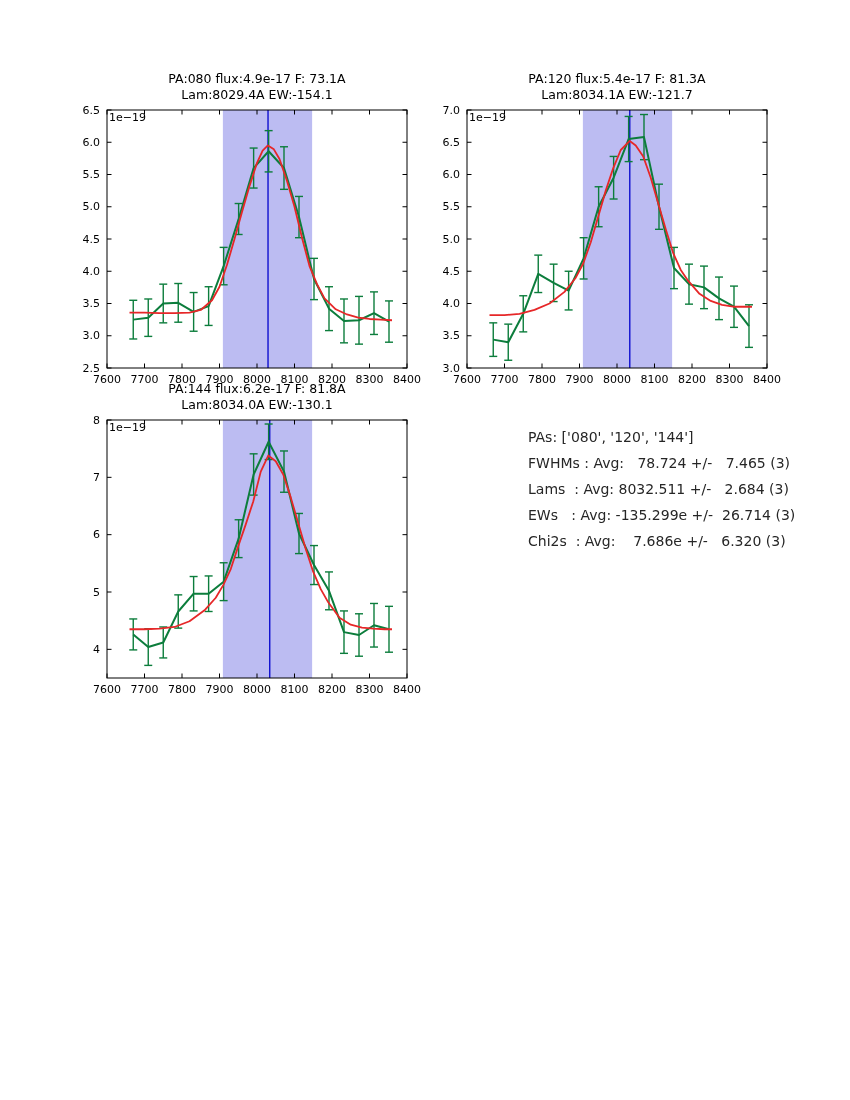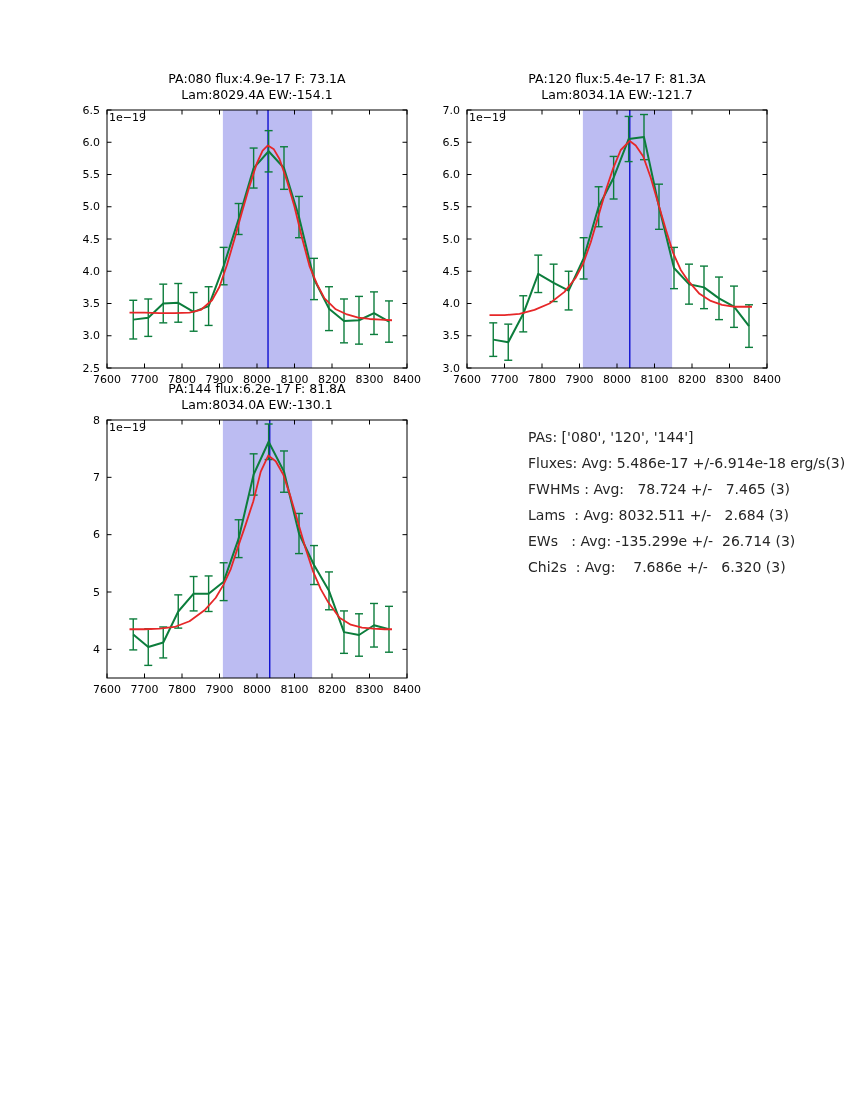--- a/index.html
+++ b/index.html
@@ -371,20 +371,19 @@
         <line x1="345" x2="340.5" y1="65.33333333333333" y2="65.33333333333333" stroke="#000000" stroke-width="1"></line>
         <text x="38" y="68.83333333333333" text-anchor="end" font-size="11" fill="#000000">7</text>
         <line x1="45" x2="49.5" y1="8" y2="8" stroke="#000000" stroke-width="1"></line>
         <line x1="345" x2="340.5" y1="8" y2="8" stroke="#000000" stroke-width="1"></line>
         <text x="38" y="11.5" text-anchor="end" font-size="11" fill="#000000">8</text>
       </svg>
   </div>
 
   <div class="stats">
     <div class="stats-line">PAs: ['080', '120', '144']</div>
-    <div class="stats-line">Fluxes: Avg: 5.486e-17 +/-6.914e-18 erg/s(3)</div>
     <div class="stats-line">FWHMs : Avg:   78.724 +/-   7.465 (3)</div>
     <div class="stats-line">Lams  : Avg: 8032.511 +/-   2.684 (3)</div>
     <div class="stats-line">EWs   : Avg: -135.299e +/-  26.714 (3)</div>
     <div class="stats-line">Chi2s  : Avg:    7.686e +/-   6.320 (3)</div>
   </div>
 
 </div>
 
 </body></html>

